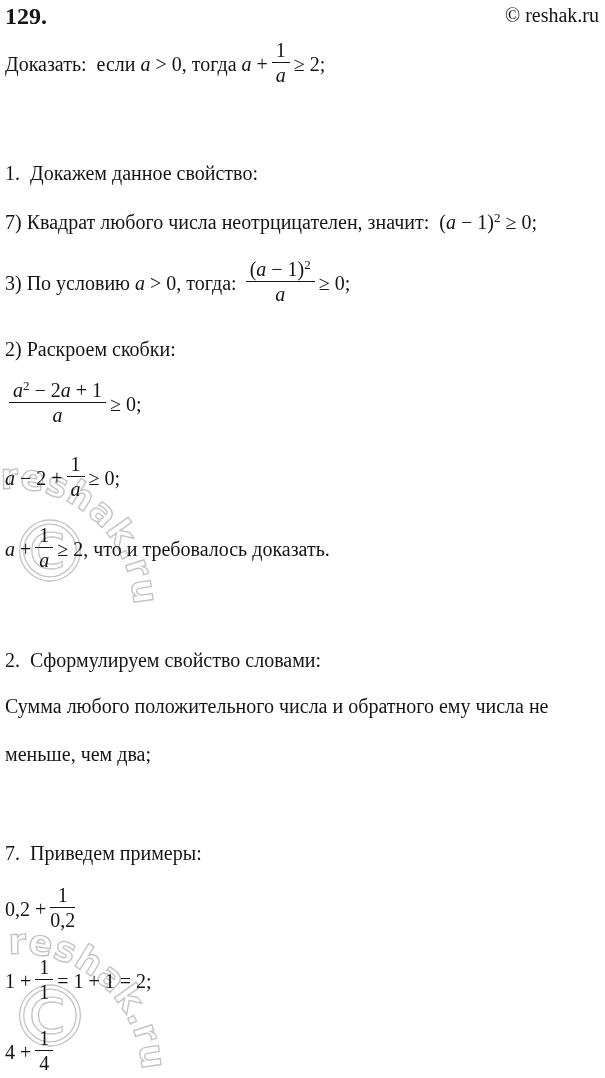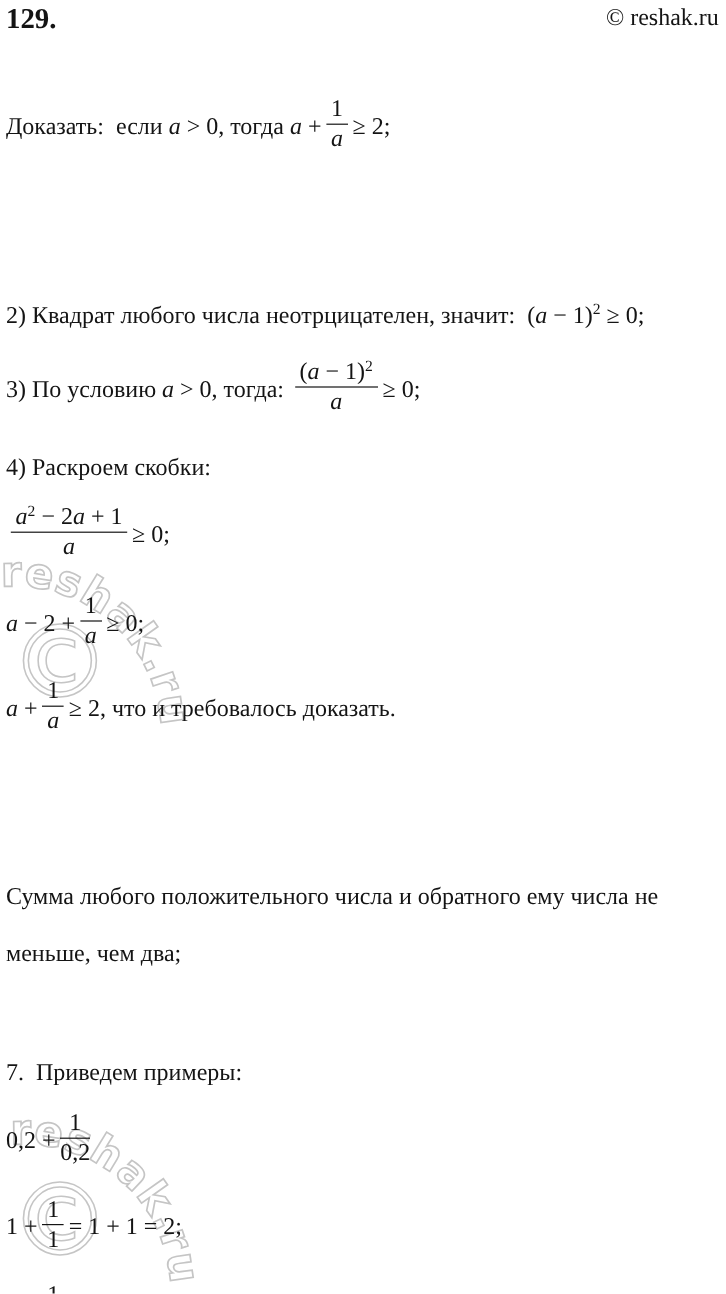--- a/index.html
+++ b/index.html
@@ -3,21 +3,21 @@
 <meta charset="utf-8">
 <style>
   html,body{margin:0;padding:0;}
   body{
     width:605px;height:1078px;background:#ffffff;position:relative;overflow:hidden;
     font-family:"Liberation Serif","DejaVu Serif",serif;color:#141414;
   }
   .page{position:absolute;inset:0;}
   .line{
     position:absolute;left:5px;right:2px;
-    font-size:20px;line-height:26px;white-space:pre-wrap;margin-top:41px;
+    font-size:20px;line-height:26px;white-space:pre-wrap;
   }
   .hdr-num{position:absolute;top:3px;left:5px;font-size:24px;font-weight:bold;}
   .hdr-copy{position:absolute;top:4px;right:6px;font-size:20px;text-align:right;}
   .mvar{font-style:italic;}
   .msup{font-size:13px;vertical-align:7px;line-height:0;}
   .mfrac{
     display:inline-block;vertical-align:middle;text-align:center;
     margin:0 4px;transform:translateY(-3px);
   }
   .mfrac .num{display:block;padding:0 4px 1px;border-bottom:1.5px solid #141414;line-height:21px;}
@@ -44,28 +44,30 @@
       <textPath href="#wmarc">reshak.ru</textPath>
     </text>
     <text x="44" y="128" font-family="DejaVu Sans, sans-serif" font-size="84" text-anchor="middle" fill="none" stroke="#c5c5c5" stroke-width="1.3">©</text>
   </svg>
 
   <div class="hdr-num">129.</div>
   <div class="hdr-copy">© reshak.ru</div>
 
   <div class="line" style="top:43px"><span>Доказать:  если </span><span class="mvar">a</span><span> &gt; 0, тогда </span><span class="mvar">a</span><span> +</span><span class="mfrac"><span class="num"><span>1</span></span><span class="den"><span class="mvar">a</span></span></span><span>≥ 2;</span></div>
 
-  <div class="line" style="top:209px"><span>2) Квадрат любого числа неотрцицателен, значит:  (</span><span class="mvar">a</span><span> − 1)</span><span class="msup">2</span><span> ≥ 0;</span></div>
+  <div class="line" style="top:160px">1.  Докажем данное свойство:</div>
+  <div class="line" style="top:209px"><span>7) Квадрат любого числа неотрцицателен, значит:  (</span><span class="mvar">a</span><span> − 1)</span><span class="msup">2</span><span> ≥ 0;</span></div>
   <div class="line" style="top:262px"><span>3) По условию </span><span class="mvar">a</span><span> &gt; 0, тогда: </span><span class="mfrac"><span class="num"><span>(</span><span class="mvar">a</span><span> − 1)</span><span class="msup">2</span></span><span class="den"><span class="mvar">a</span></span></span><span>≥ 0;</span></div>
-  <div class="line" style="top:336px">4) Раскроем скобки:</div>
+  <div class="line" style="top:336px">2) Раскроем скобки:</div>
 
   <div class="line" style="top:383px"><span class="mfrac"><span class="num"><span class="mvar">a</span><span class="msup">2</span><span> − 2</span><span class="mvar">a</span><span> + 1</span></span><span class="den"><span class="mvar">a</span></span></span><span>≥ 0;</span></div>
   <div class="line" style="top:457px"><span class="mvar">a</span><span> − 2 +</span><span class="mfrac"><span class="num"><span>1</span></span><span class="den"><span class="mvar">a</span></span></span><span>≥ 0;</span></div>
   <div class="line" style="top:528px"><span class="mvar">a</span><span> +</span><span class="mfrac"><span class="num"><span>1</span></span><span class="den"><span class="mvar">a</span></span></span><span>≥ 2, что и требовалось доказать.</span></div>
 
+  <div class="line" style="top:647px">2.  Сформулируем свойство словами:</div>
   <div class="line" style="top:693px">Сумма любого положительного числа и обратного ему числа не</div>
   <div class="line" style="top:741px">меньше, чем два;</div>
 
   <div class="line" style="top:840px">7.  Приведем примеры:</div>
   <div class="line" style="top:888px"><span>0,2 +</span><span class="mfrac"><span class="num"><span>1</span></span><span class="den"><span>0,2</span></span></span></div>
   <div class="line" style="top:960px"><span>1 +</span><span class="mfrac"><span class="num"><span>1</span></span><span class="den"><span>1</span></span></span><span>= 1 + 1 = 2;</span></div>
   <div class="line" style="top:1031px"><span>4 +</span><span class="mfrac"><span class="num"><span>1</span></span><span class="den"><span>4</span></span></span></div>
 
 </div>
 

